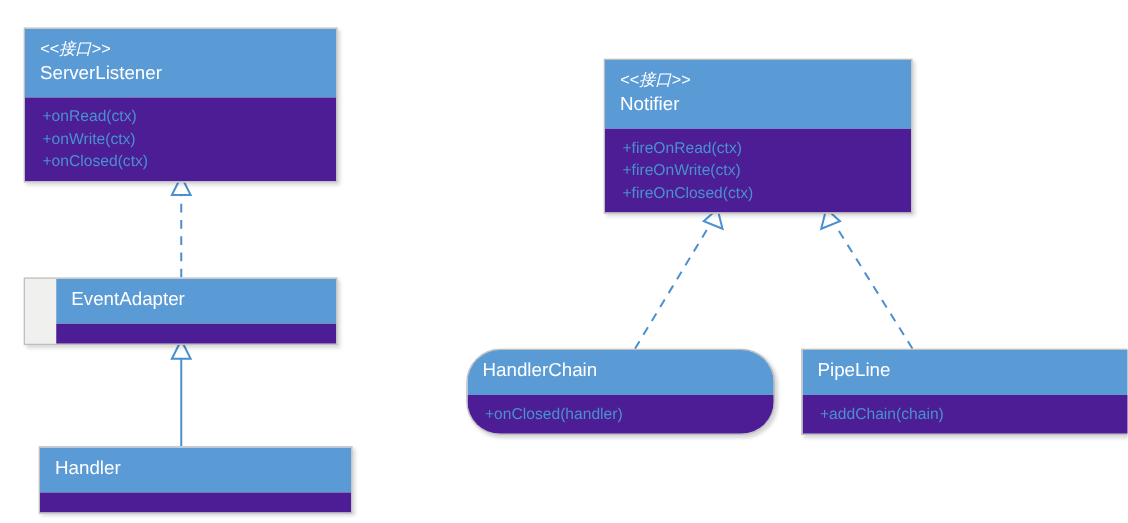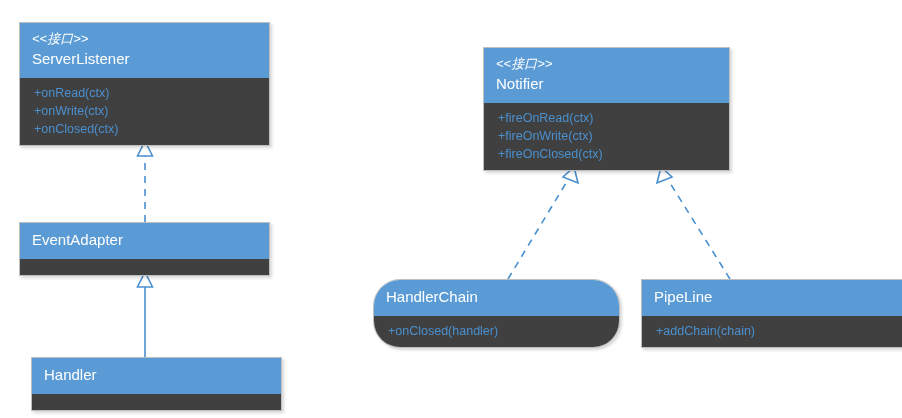--- a/index.html
+++ b/index.html
@@ -47,37 +47,37 @@
     white-space: nowrap;
     font-style: italic;
   }
   .uml-name {
     font-size: 15px;
     line-height: 22px;
     color: #ffffff;
     white-space: nowrap;
   }
   .uml-body {
-    background: #404040;
+    background: #4c1d95;
     padding: 6px 12px 7px 14px;
     box-sizing: border-box;
   }
   .uml-body.empty {
     padding: 0;
     height: 16px;
   }
   .uml-member {
     font-size: 12.5px;
     line-height: 18px;
     color: #4a90cf;
     white-space: nowrap;
   }
   
   #class-serverlistener { left: 19px;  top: 22px;  width: 251px; }
-  #class-eventadapter   { left: 19px;  top: 222px; width: 251px; }
+  #class-eventadapter   { left: 19px;  top: 222px; width: 251px; padding-left: 25px; }
   #class-handler        { left: 31px;  top: 357px; width: 251px; }
   #class-notifier       { left: 483px; top: 47px;  width: 247px; }
   #class-handlerchain   { left: 373px; top: 279px; width: 247px; border-radius: 27px; }
   #class-pipeline       { left: 641px; top: 279px; width: 282px; }
 </style>
 </head>
 <body>
 
 <div id="canvas">
 

